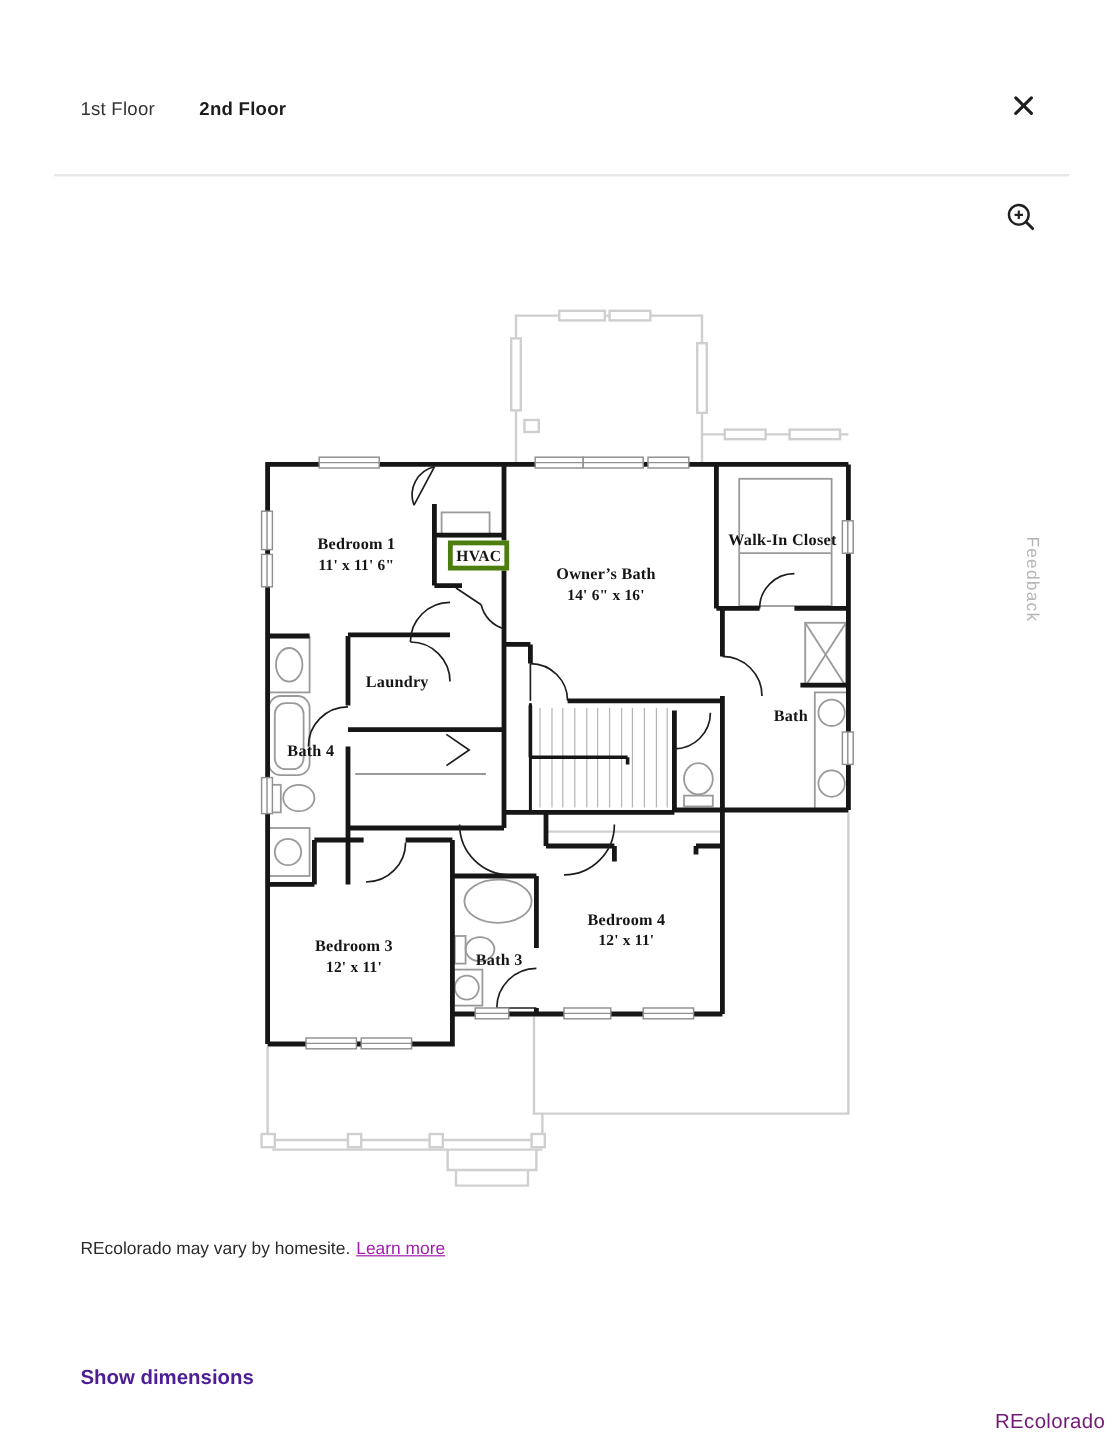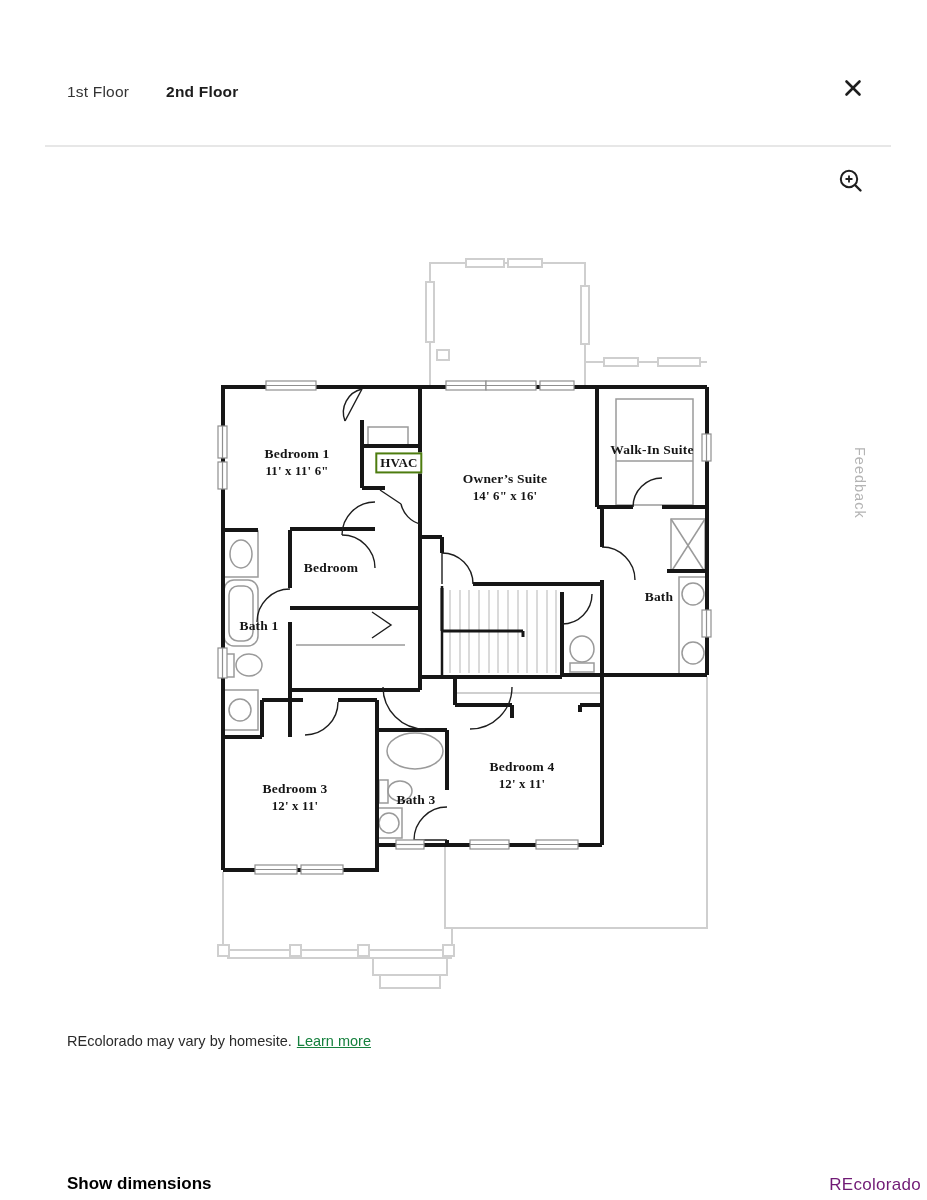--- a/index.html
+++ b/index.html
@@ -14,26 +14,26 @@
              padding:0;cursor:pointer;display:flex;align-items:center;justify-content:center;}
   .divider{position:absolute;left:45px;top:145px;width:846px;height:2px;background:#e7e7e7;}
   .zoom-btn{position:absolute;left:836px;top:166px;width:30px;height:30px;border:none;background:none;
             padding:0;cursor:pointer;}
 
   
   .room-label{position:absolute;transform:translate(-50%,-50%);text-align:center;white-space:nowrap;
               font-family:"Liberation Serif",serif;font-weight:700;font-size:13.5px;line-height:1.32;
               color:#151515;letter-spacing:.2px;}
   .room-label .dims{font-size:12.8px;}
-  .hvac-label{border:2px solid #4d7c0f;background:#fff;padding:0 3px;font-size:13px;}
+  .hvac-label{border:4px solid #4d7c0f;background:#fff;padding:0 3px;font-size:13px;}
 
   
   .disclaimer{position:absolute;left:67px;top:1033px;font-size:14.5px;color:#2b2b2b;}
-  .disclaimer a{color:#15803d;text-decoration:underline;margin-left:5px;cursor:pointer;}
-  .show-dims{position:absolute;left:67px;top:1138px;font-size:17px;font-weight:700;color:#000000;cursor:pointer;margin-top:36px;}
+  .disclaimer a{color:#a21caf;text-decoration:underline;margin-left:5px;cursor:pointer;}
+  .show-dims{position:absolute;left:67px;top:1138px;font-size:17px;font-weight:700;color:#4c1d95;cursor:pointer;}
 
   .feedback-tab{position:absolute;left:852px;top:447px;writing-mode:vertical-rl;
                 font-size:14.5px;color:#b4b4b4;letter-spacing:1px;cursor:pointer;}
   .watermark{position:absolute;right:6px;top:1175px;font-size:17px;color:#701a75;letter-spacing:.3px;}
 
   svg{position:absolute;left:0;top:0;}
 </style>
 </head>
 <body>
 
@@ -195,31 +195,31 @@
   </svg>
 
   <div class="room-label" style="left:297px;top:462px;">
     <div>Bedroom 1</div>
     <div class="dims">11' x 11' 6"</div>
   </div>
   <div class="room-label hvac-label" style="left:399px;top:463px;">
     <div>HVAC</div>
   </div>
   <div class="room-label" style="left:505px;top:487px;">
-    <div>Owner’s Suite</div>
+    <div>Owner’s Bath</div>
     <div class="dims">14' 6" x 16'</div>
   </div>
   <div class="room-label" style="left:652px;top:450px;">
-    <div>Walk-In Suite</div>
+    <div>Walk-In Closet</div>
   </div>
   <div class="room-label" style="left:331px;top:568px;">
-    <div>Bedroom</div>
+    <div>Laundry</div>
   </div>
   <div class="room-label" style="left:259px;top:626px;">
-    <div>Bath 1</div>
+    <div>Bath 4</div>
   </div>
   <div class="room-label" style="left:659px;top:597px;">
     <div>Bath</div>
   </div>
   <div class="room-label" style="left:295px;top:797px;">
     <div>Bedroom 3</div>
     <div class="dims">12' x 11'</div>
   </div>
   <div class="room-label" style="left:416px;top:800px;">
     <div>Bath 3</div>

